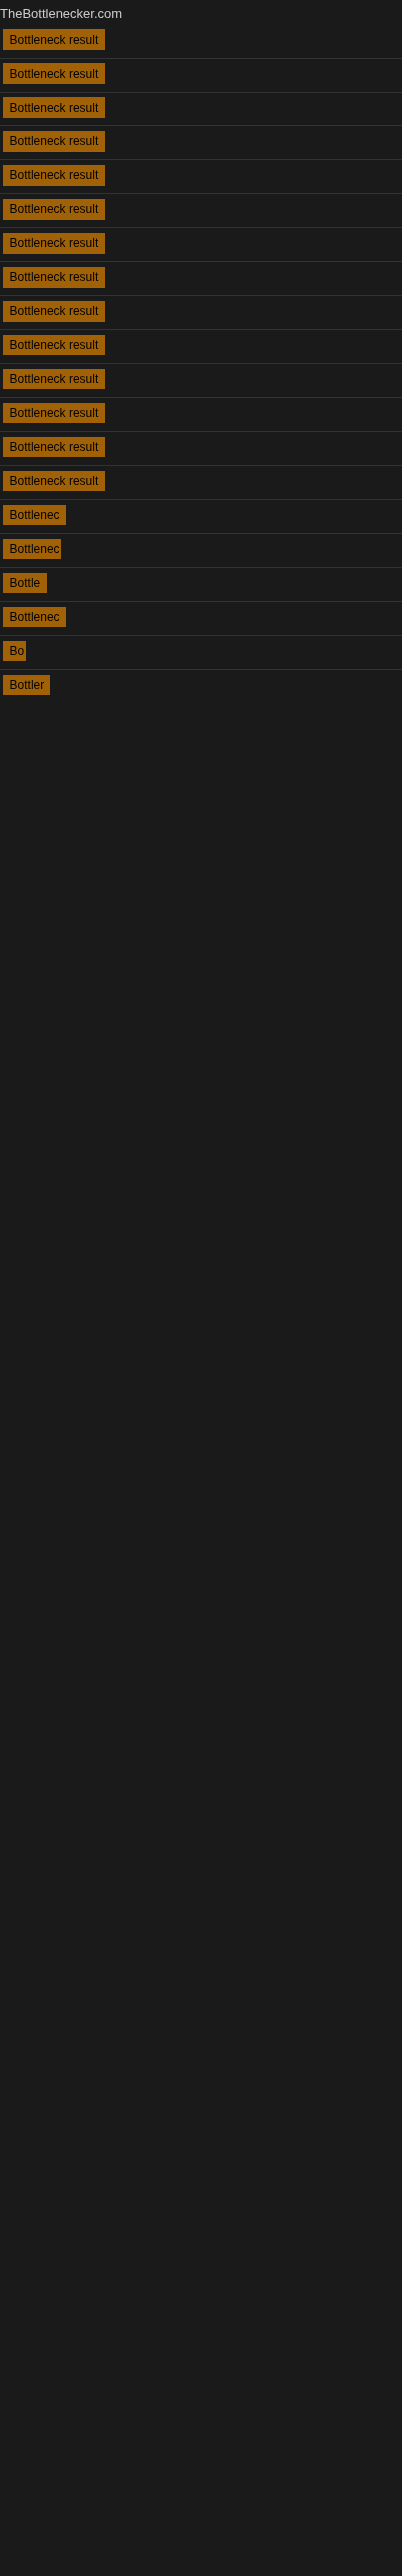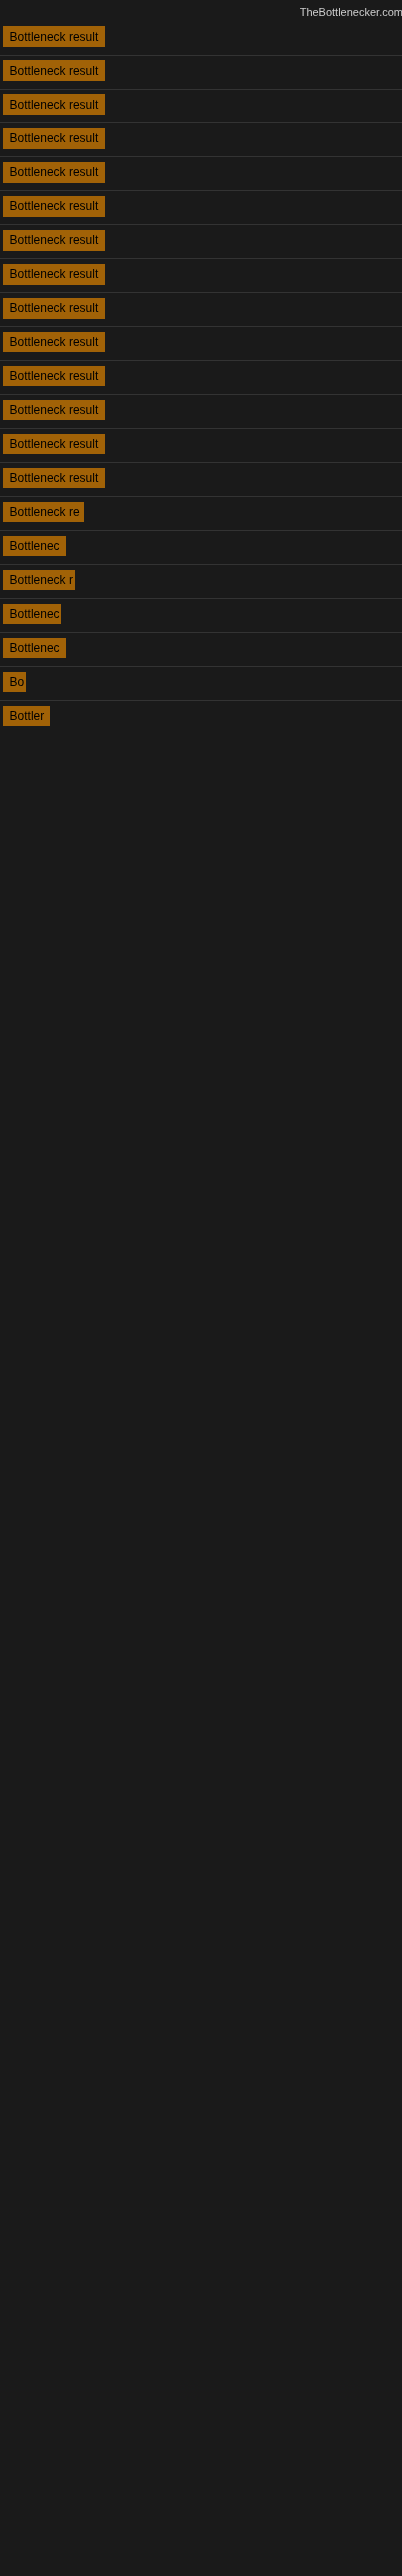--- a/index.html
+++ b/index.html
@@ -10,23 +10,23 @@
 
     body {
       width: 403px;
       min-height: 2576px;
       background-color: #1a1a1a;
       font-family: Arial, sans-serif;
       position: relative;
     }
 
     .site-title {
-      text-align: right;
+      text-align: left;
       color: #cccccc;
-      font-size: 11px;
+      font-size: 13px;
       padding: 6.4px 0 3.2px 0;
       font-weight: normal;
     }
 
     .bottleneck-item {
       margin: 0 0 0 0;
       padding: 0;
     }
 
     .bottleneck-label {
@@ -65,23 +65,22 @@
     <div class="bottleneck-item"><span class="bottleneck-label" style="max-width: 105px; display: inline-block; overflow: hidden;">Bottleneck result</span><hr class="row-separator"></div>
     <div class="bottleneck-item"><span class="bottleneck-label" style="max-width: 105px; display: inline-block; overflow: hidden;">Bottleneck result</span><hr class="row-separator"></div>
     <div class="bottleneck-item"><span class="bottleneck-label" style="max-width: 105px; display: inline-block; overflow: hidden;">Bottleneck result</span><hr class="row-separator"></div>
     <div class="bottleneck-item"><span class="bottleneck-label" style="max-width: 105px; display: inline-block; overflow: hidden;">Bottleneck result</span><hr class="row-separator"></div>
     <div class="bottleneck-item"><span class="bottleneck-label" style="max-width: 105px; display: inline-block; overflow: hidden;">Bottleneck result</span><hr class="row-separator"></div>
     <div class="bottleneck-item"><span class="bottleneck-label" style="max-width: 105px; display: inline-block; overflow: hidden;">Bottleneck result</span><hr class="row-separator"></div>
     <div class="bottleneck-item"><span class="bottleneck-label" style="max-width: 105px; display: inline-block; overflow: hidden;">Bottleneck result</span><hr class="row-separator"></div>
     <div class="bottleneck-item"><span class="bottleneck-label" style="max-width: 105px; display: inline-block; overflow: hidden;">Bottleneck result</span><hr class="row-separator"></div>
     <div class="bottleneck-item"><span class="bottleneck-label" style="max-width: 105px; display: inline-block; overflow: hidden;">Bottleneck result</span><hr class="row-separator"></div>
     <div class="bottleneck-item"><span class="bottleneck-label" style="max-width: 105px; display: inline-block; overflow: hidden;">Bottleneck result</span><hr class="row-separator"></div>
-    <div class="bottleneck-item"><span class="bottleneck-label" style="max-width: 81px; display: inline-block; overflow: hidden;">Bottleneck re</span><hr class="row-separator"></div>
     <div class="bottleneck-item"><span class="bottleneck-label" style="max-width: 64px; display: inline-block; overflow: hidden;">Bottlenec</span><hr class="row-separator"></div>
-    <div class="bottleneck-item"><span class="bottleneck-label" style="max-width: 72px; display: inline-block; overflow: hidden;">Bottleneck r</span><hr class="row-separator"></div>
     <div class="bottleneck-item"><span class="bottleneck-label" style="max-width: 58px; display: inline-block; overflow: hidden;">Bottlenec</span><hr class="row-separator"></div>
+    <div class="bottleneck-item"><span class="bottleneck-label" style="max-width: 44px; display: inline-block; overflow: hidden;">Bottle</span><hr class="row-separator"></div>
     <div class="bottleneck-item"><span class="bottleneck-label" style="max-width: 63px; display: inline-block; overflow: hidden;">Bottlenec</span><hr class="row-separator"></div>
     <div class="bottleneck-item"><span class="bottleneck-label" style="max-width: 22.5px; display: inline-block; overflow: hidden; text-align: center;">Bo</span><hr class="row-separator"></div>
     <div class="bottleneck-item"><span class="bottleneck-label" style="max-width: 47px; display: inline-block; overflow: hidden;">Bottler</span></div>
   </div>
 
 <div class="spacer"></div>
 
 
 </body></html>

